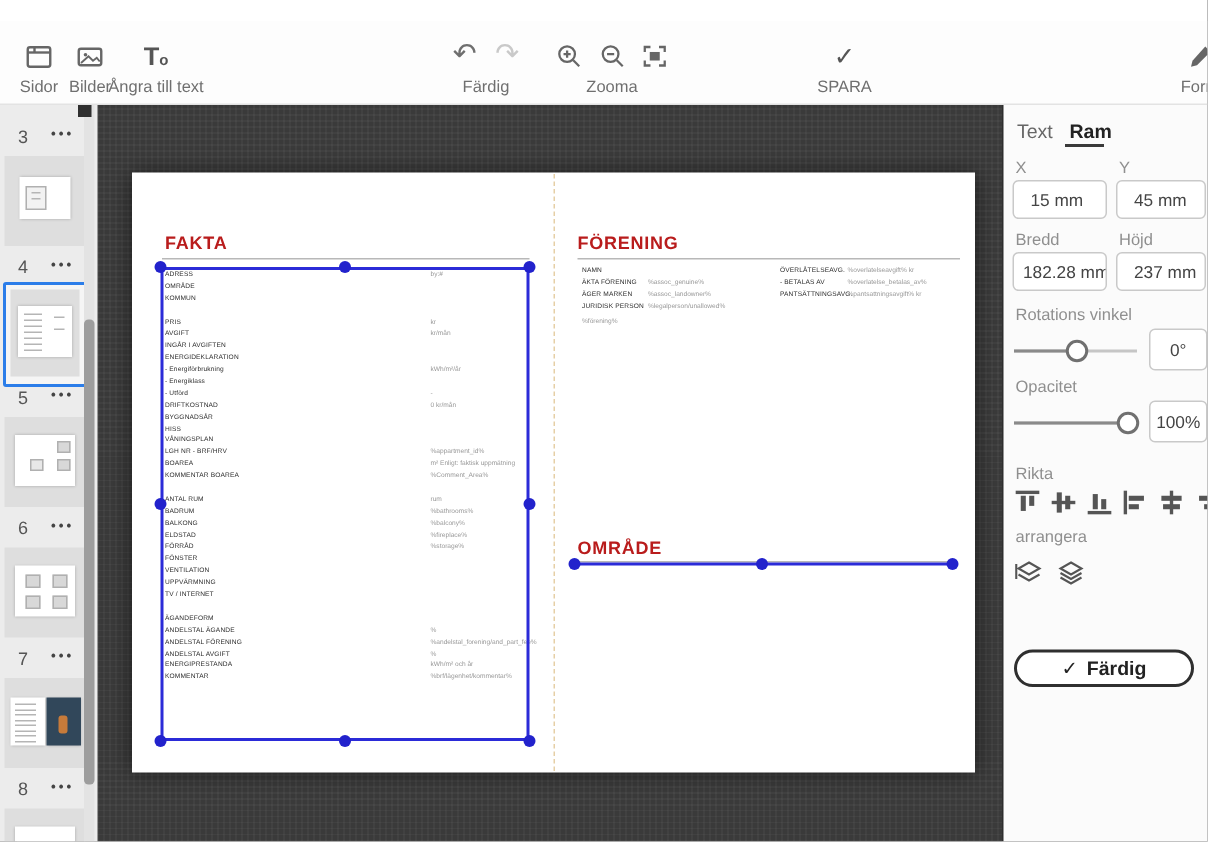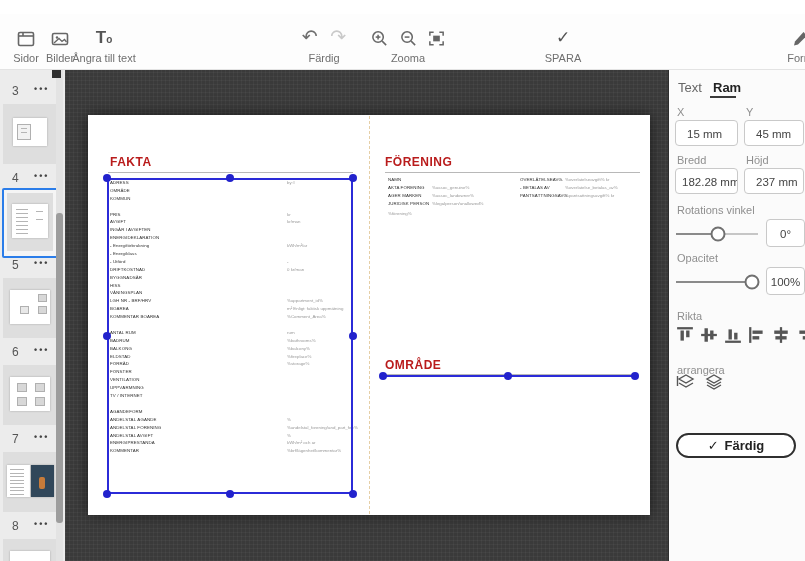--- a/index.html
+++ b/index.html
@@ -485,21 +485,21 @@
     <rect x="7" y="1" width="2" height="14"></rect>
       <rect x="2" y="4" width="12" height="3"></rect>
       <rect x="3" y="9" width="10" height="3"></rect>
     </svg>
   <svg class="aicon abs" style="left:796px;top:326px;" viewBox="0 0 16 16" fill="#555">
     <rect x="13" y="1" width="2" height="14"></rect>
       <rect x="3" y="4" width="9" height="3"></rect>
       <rect x="6" y="9" width="6" height="3"></rect>
     </svg>
 
-  <div class="plabel abs" style="left:677px;top:364px;">arrangera</div>
+  <div class="plabel abs" style="left:677px;top:352px;">arrangera</div>
   <svg class="aicon abs" style="left:676px;top:372px;width:20px;height:20px;" viewBox="0 0 20 20" fill="none" stroke="#555" stroke-width="1.4">
     <path d="M10 3 L17 7 L10 11 L3 7 Z"></path>
       <path d="M3 11 L10 15 L17 11"></path>
       <line x1="1.5" y1="4" x2="1.5" y2="14"></line>
     </svg>
   <svg class="aicon abs" style="left:704px;top:372px;width:20px;height:20px;" viewBox="0 0 20 20" fill="none" stroke="#555" stroke-width="1.4">
     <path d="M10 3 L17 7 L10 11 L3 7 Z"></path>
       <path d="M3 10 L10 14 L17 10"></path>
       <path d="M3 13 L10 17 L17 13"></path>
     </svg>

